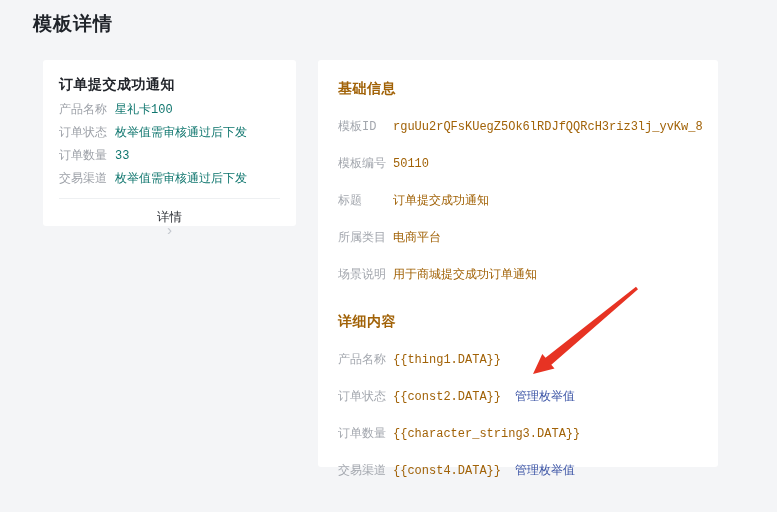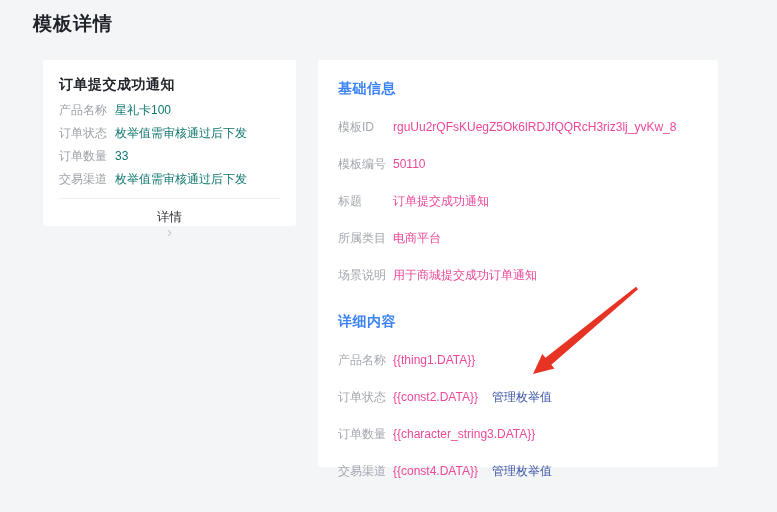--- a/index.html
+++ b/index.html
@@ -12,21 +12,21 @@
   }
   .page { position: relative; width: 777px; height: 428px; }
 
   .page-title {
     position: absolute; left: 33px; top: 11px;
     font-size: 19px; font-weight: 600; color: #20242a;
     letter-spacing: 1px;
   }
 
   .card {
-    position: absolute; background: #ffffff; border-radius: 3px;
+    position: absolute; background: #ffffff; border-radius: 3px; font-family: Liberation Mono, monospace;
   }
 
   
   .summary-card {
     left: 43px; top: 60px; width: 253px; height: 166px;
     padding: 16px 16px 12px 16px;
   }
   .summary-card h2 {
     font-size: 14px; font-weight: 700; color: #23262c; letter-spacing: .5px;
   }
@@ -39,25 +39,25 @@
     font-size: 12.5px; color: #2b2e34; cursor: pointer; flex-direction: column;
   }
   .chevron { color: #c3c7ce; font-size: 15px; line-height: 12px; font-weight: 400; }
 
   
   .detail-card {
     left: 318px; top: 60px; width: 400px; height: 407px;
     padding: 20px;
   }
   .detail-card h2 {
-    font-size: 14px; font-weight: 700; color: #3b82f6; letter-spacing: .5px;
+    font-size: 14px; font-weight: 700; color: #a16207; letter-spacing: .5px;
   }
   .detail-card .row { margin-top: 22px; font-size: 12px; line-height: 15px; display: flex; }
   .detail-card .lbl { width: 55px; flex: 0 0 55px; color: #a3a7ae; }
-  .detail-card .val { color: #ec4899; }
+  .detail-card .val { color: #a16207; }
   .section-detail { margin-top: 30px; }
   .enum-link { margin-left: 14px; color: #3c55a6; cursor: pointer; text-decoration: none; }
 
   .redacted {
     width: 124px; height: 15px; border-radius: 1px;
     background-image:
       repeating-linear-gradient(0deg, rgba(214,216,222,.85) 0 5px, rgba(236,237,241,.85) 5px 10px),
       repeating-linear-gradient(90deg, #dfe1e7 0 7px, #eef0f3 7px 14px, #e4e6ec 14px 21px);
     filter: blur(.6px);
   }

